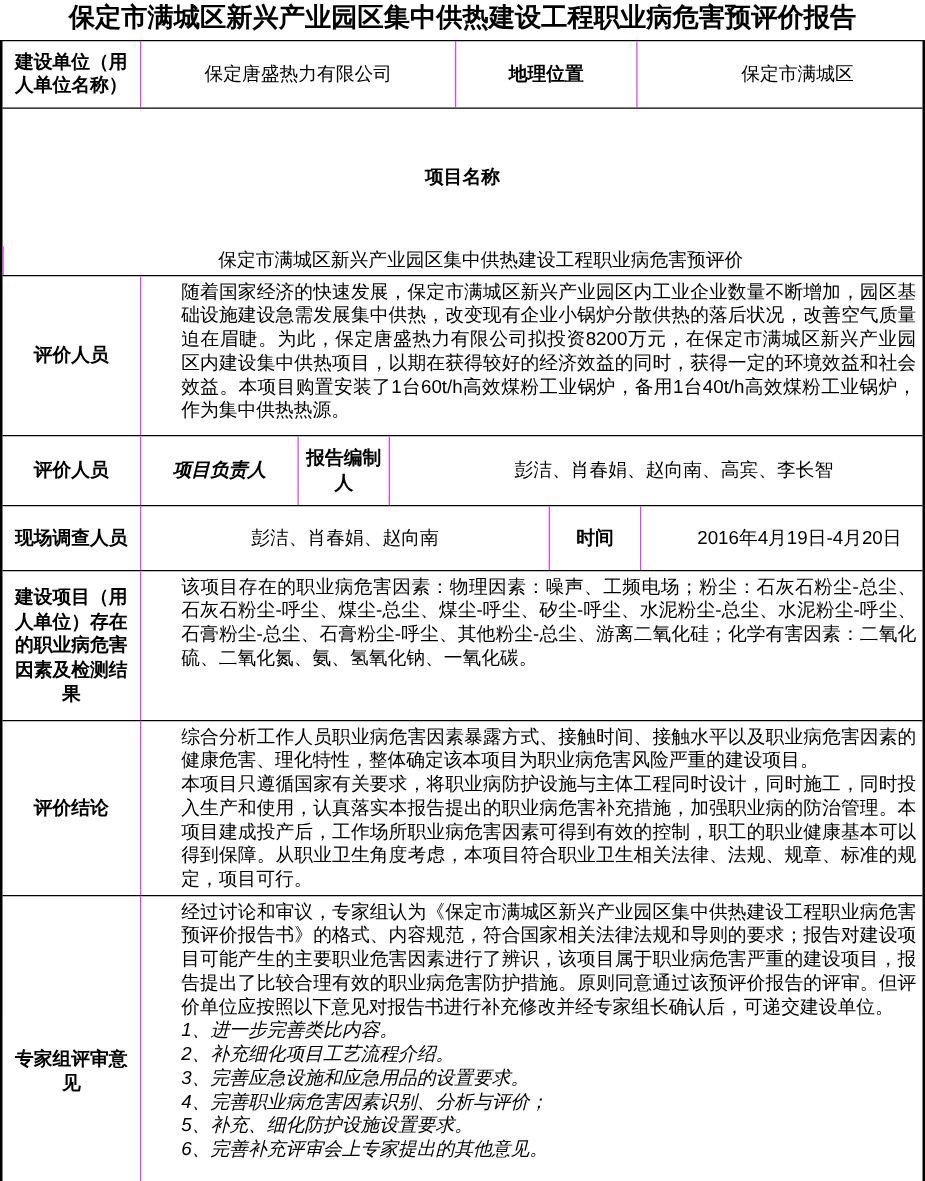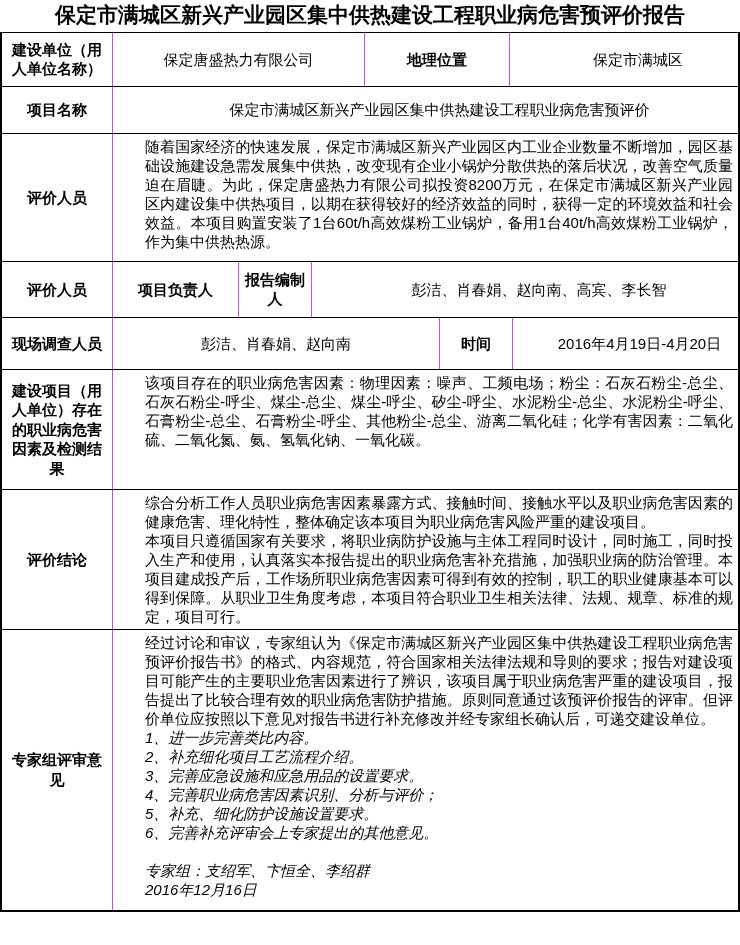--- a/index.html
+++ b/index.html
@@ -46,27 +46,27 @@
     line-height: 19px;
     text-align: justify;
     padding: 3px 5px 3px 6px;
     display: flex;
     flex-direction: column;
     justify-content: flex-start;
   }
   .w110 { flex: 0 0 110px; }
   .w252 { flex: 0 0 252px; }
   .w145 { flex: 0 0 145px; }
-  .w126 { flex: 0 0 126px; }
+  .w126 { flex: 0 0 126px; font-style: italic; }
   .w201 { flex: 0 0 201px; }
   .w73  { flex: 0 0 73px; }
   .w327 { flex: 0 0 327px; }
   .grow { flex: 1 1 auto; padding-left: 32px; }
   .h53  { min-height: 53px; }
-  .h47  { min-height: 47px; }
+  .h47  { min-height: 47px; flex-direction: column; }
   .h128 { min-height: 128px; }
   .h56  { min-height: 56px; }
   .h52  { min-height: 52px; }
   .h120 { min-height: 120px; }
   .h132 { min-height: 132px; }
   .h281 { min-height: 281px; }
   .sig-block { margin-top: 19px; }
   .list-line { text-align: left; font-style: italic; }
 </style>
 </head>

